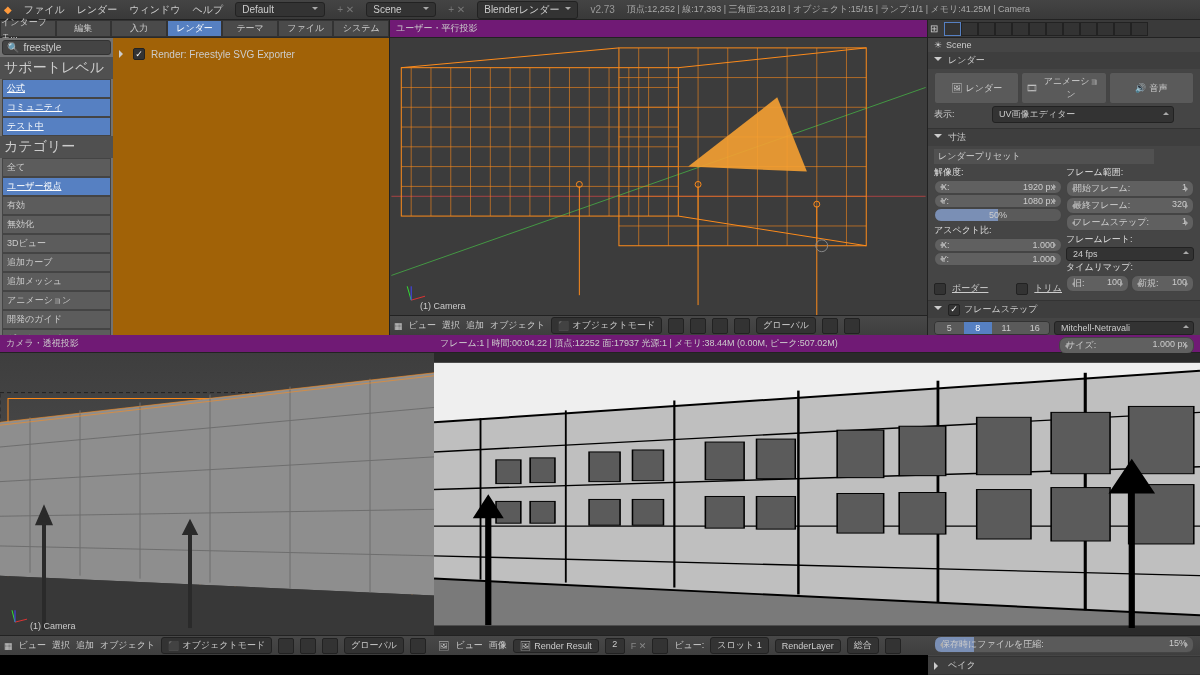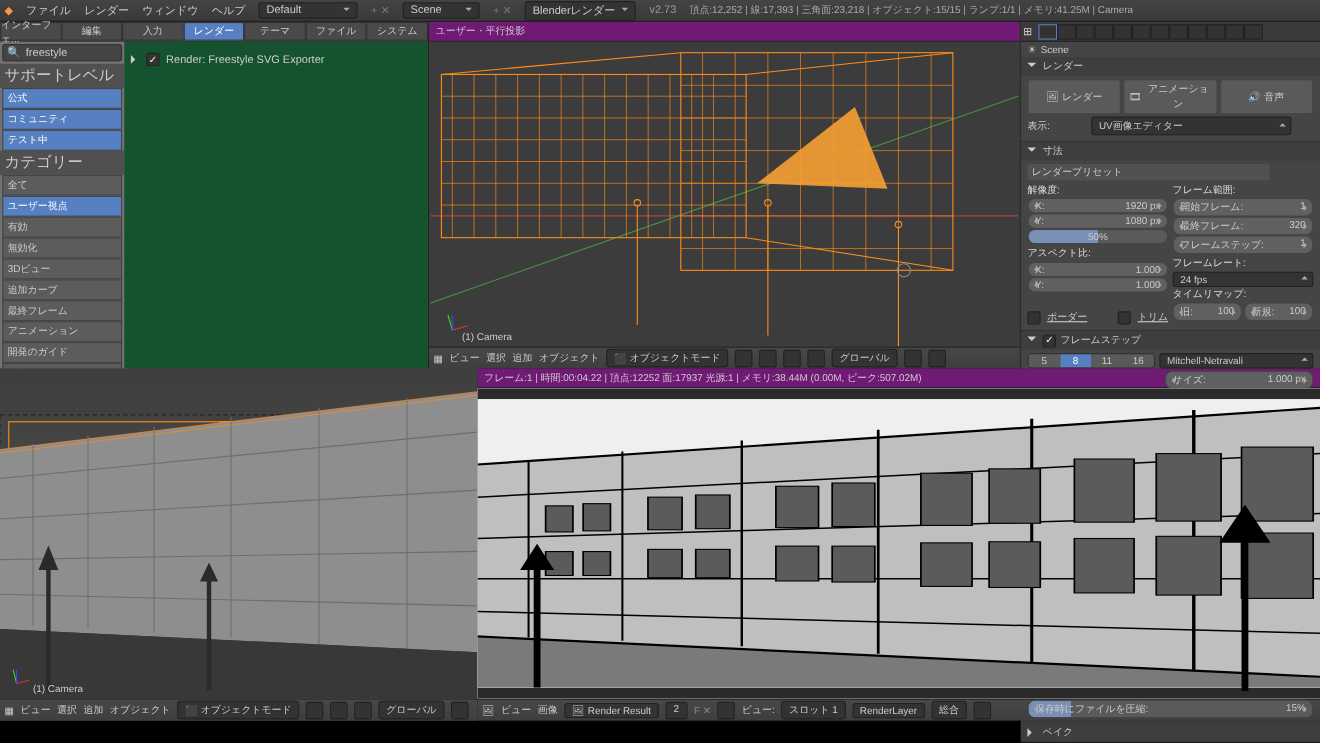--- a/index.html
+++ b/index.html
@@ -22,22 +22,22 @@
 .viewport-br { flex:1; background:#2a2a2a; display:flex; flex-direction:column; }
 
 
 .tabrow { display:flex; height:18px; border-bottom:1px solid #2a2a2a; }
 .tabrow .tab { flex:1; background:#4a4a4a; border:1px solid #333; display:flex; align-items:center; justify-content:center; font-size:9px; }
 .tabrow .tab.active { background:#5680c2; color:#fff; }
 .prefsbody { flex:1; display:flex; }
 .prefside { width:113px; background:#727272; }
 .prefside .hdrbtn { background:#505050; color:#ccc; padding:2px 4px; font-size:14px; }
 .prefside .btn { background:#5c5c5c; border:1px solid #444; color:#ccc; padding:2px 4px; font-size:9px; margin:0 2px 0; }
-.prefside .btn.sel { background:#5680c2; color:#fff; }
-.prefmain { flex:1; background:#14532d; padding:4px; }
+.prefside .btn.sel { background:#5680c2; color:#fff;text-decoration:underline; }
+.prefmain { flex:1; background:#a16207; padding:4px; }
 .searchbox { background:#444; border:1px solid #333; border-radius:3px; padding:1px 4px; color:#ccc; display:flex; align-items:center; gap:4px; }
 .addonitem { display:flex; align-items:center; gap:6px; padding:2px 2px; margin-top:4px; }
 .addontri { width:0;height:0;border:4px solid transparent;border-left-color:#ccc; }
 .prefffoot { height:20px; background:#505050; border-top:1px solid #333; display:flex; align-items:center; padding:0 4px; gap:4px; }
 .footbtn { background:#5c5c5c; border:1px solid #444; border-radius:5px; padding:1px 6px; display:flex; align-items:center; gap:3px; }
 
 
 .vphdr { height:18px; background:#701a75; color:#ccc; display:flex; align-items:center; padding:0 6px; font-size:9px; border-bottom:1px solid #222;}
 .vpfooter { height:20px; background:linear-gradient(#484848,#3e3e3e); display:flex; align-items:center; padding:0 4px; gap:6px; font-size:9px; border-top:1px solid #222;}
 .vpfooter .mode { background:#333; border:1px solid #222; border-radius:3px; padding:1px 6px; display:flex; align-items:center; gap:3px;}
@@ -132,21 +132,21 @@
         <div class="btn sel">公式</div>
         <div class="btn sel">コミュニティ</div>
         <div class="btn sel">テスト中</div>
         <div class="hdrbtn">カテゴリー</div>
         <div class="btn">全て</div>
         <div class="btn sel">ユーザー視点</div>
         <div class="btn">有効</div>
         <div class="btn">無効化</div>
         <div class="btn">3Dビュー</div>
         <div class="btn">追加カーブ</div>
-        <div class="btn">最終フレーム</div>
+        <div class="btn">追加メッシュ</div>
         <div class="btn">アニメーション</div>
         <div class="btn">開発のガイド</div>
         <div class="btn">ゲームエンジン</div>
         <div class="btn">インポート/エク...</div>
         <div class="btn">マテリアル</div>
         <div class="btn">メッシュ</div>
         <div class="btn">ノード</div>
       </div>
       <div class="prefmain">
         <div class="addonitem">
@@ -541,20 +541,21 @@
           <span class="tri"></span>
           <span>ベイク</span>
         </div>
       </div>
   </div>
 </div>
 
 <div class="row2">
 
   <div class="viewport-bl">
+    <div class="vphdr">カメラ・透視投影</div>
     <div class="sceneview bl-scene">
       <svg viewBox="0 0 434 285" preserveAspectRatio="none">
 
         <rect x="0" y="40" width="420" height="230" fill="none" stroke="#222" stroke-dasharray="4 3"></rect>
         <rect x="8" y="46" width="404" height="218" fill="none" stroke="#ff8c1a" stroke-width="1"></rect>
         <rect x="200" y="46" width="35" height="218" fill="none" stroke="#ff8c1a" stroke-width="0.7"></rect>
 
         <polygon points="0,70 434,20 434,245 0,225" fill="#8e8e8e"></polygon>
         <polygon points="0,225 434,245 434,285 0,285" fill="#383838"></polygon>
 

